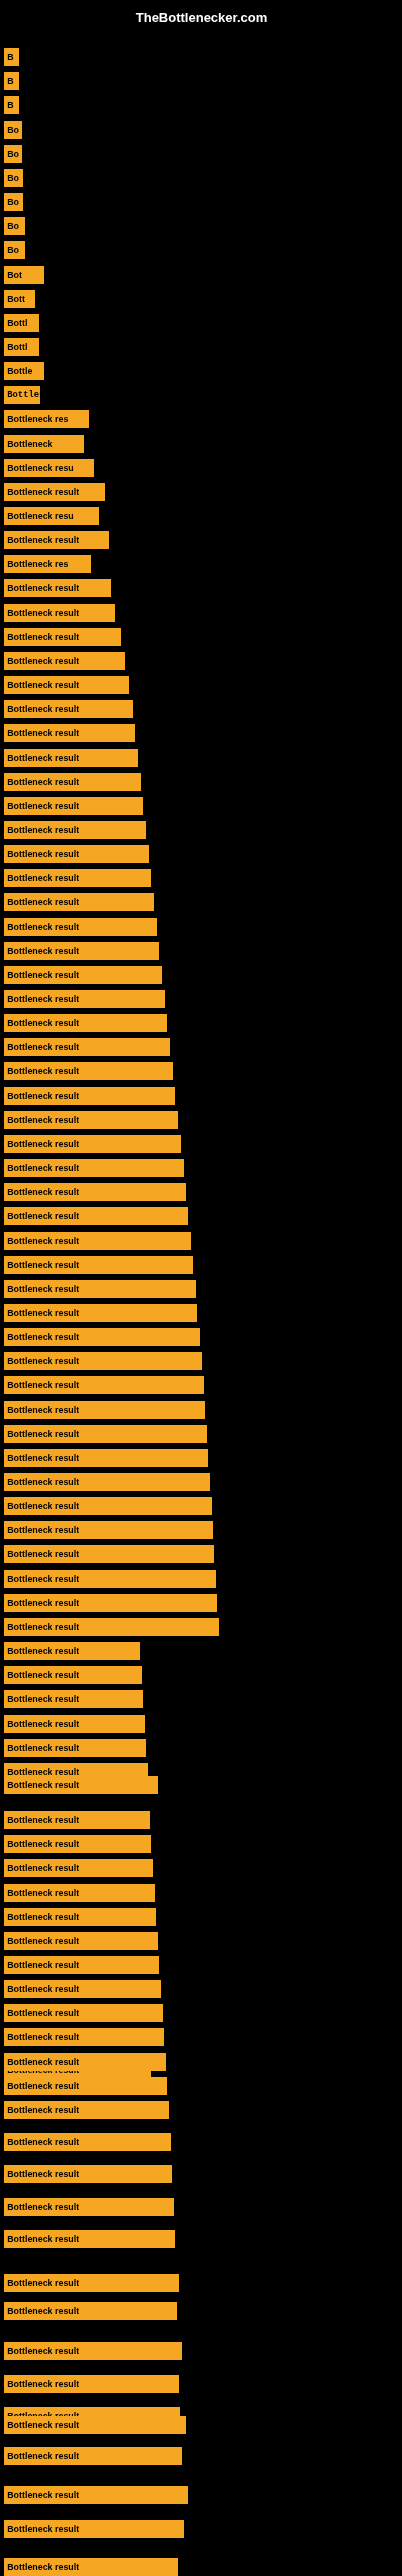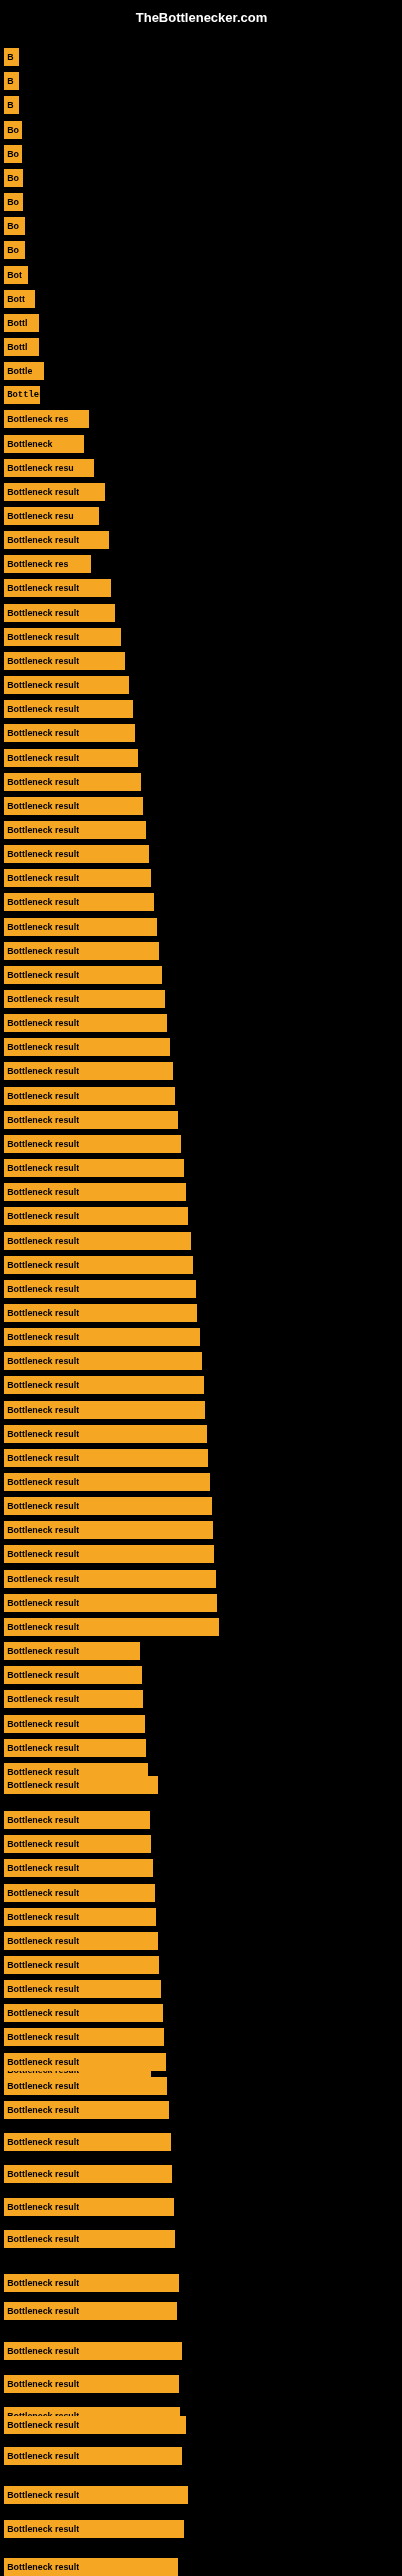--- a/index.html
+++ b/index.html
@@ -104,21 +104,21 @@
       <div class="bar" style="width: 21px;">
         <span class="bar-label">Bo</span>
       </div>
     </div>
     <div class="bar-row" style="position: absolute; top: 217px; left: 0px;">
       <div class="bar" style="width: 21px;">
         <span class="bar-label">Bo</span>
       </div>
     </div>
     <div class="bar-row" style="position: absolute; top: 242px; left: 0px;">
-      <div class="bar" style="width: 24px;">
+      <div class="bar" style="width: 40px;">
         <span class="bar-label">Bot</span>
       </div>
     </div>
     <div class="bar-row" style="position: absolute; top: 266px; left: 0px;">
       <div class="bar" style="width: 31px;">
         <span class="bar-label">Bott</span>
       </div>
     </div>
     <div class="bar-row" style="position: absolute; top: 290px; left: 0px;">
       <div class="bar" style="width: 35px;">

